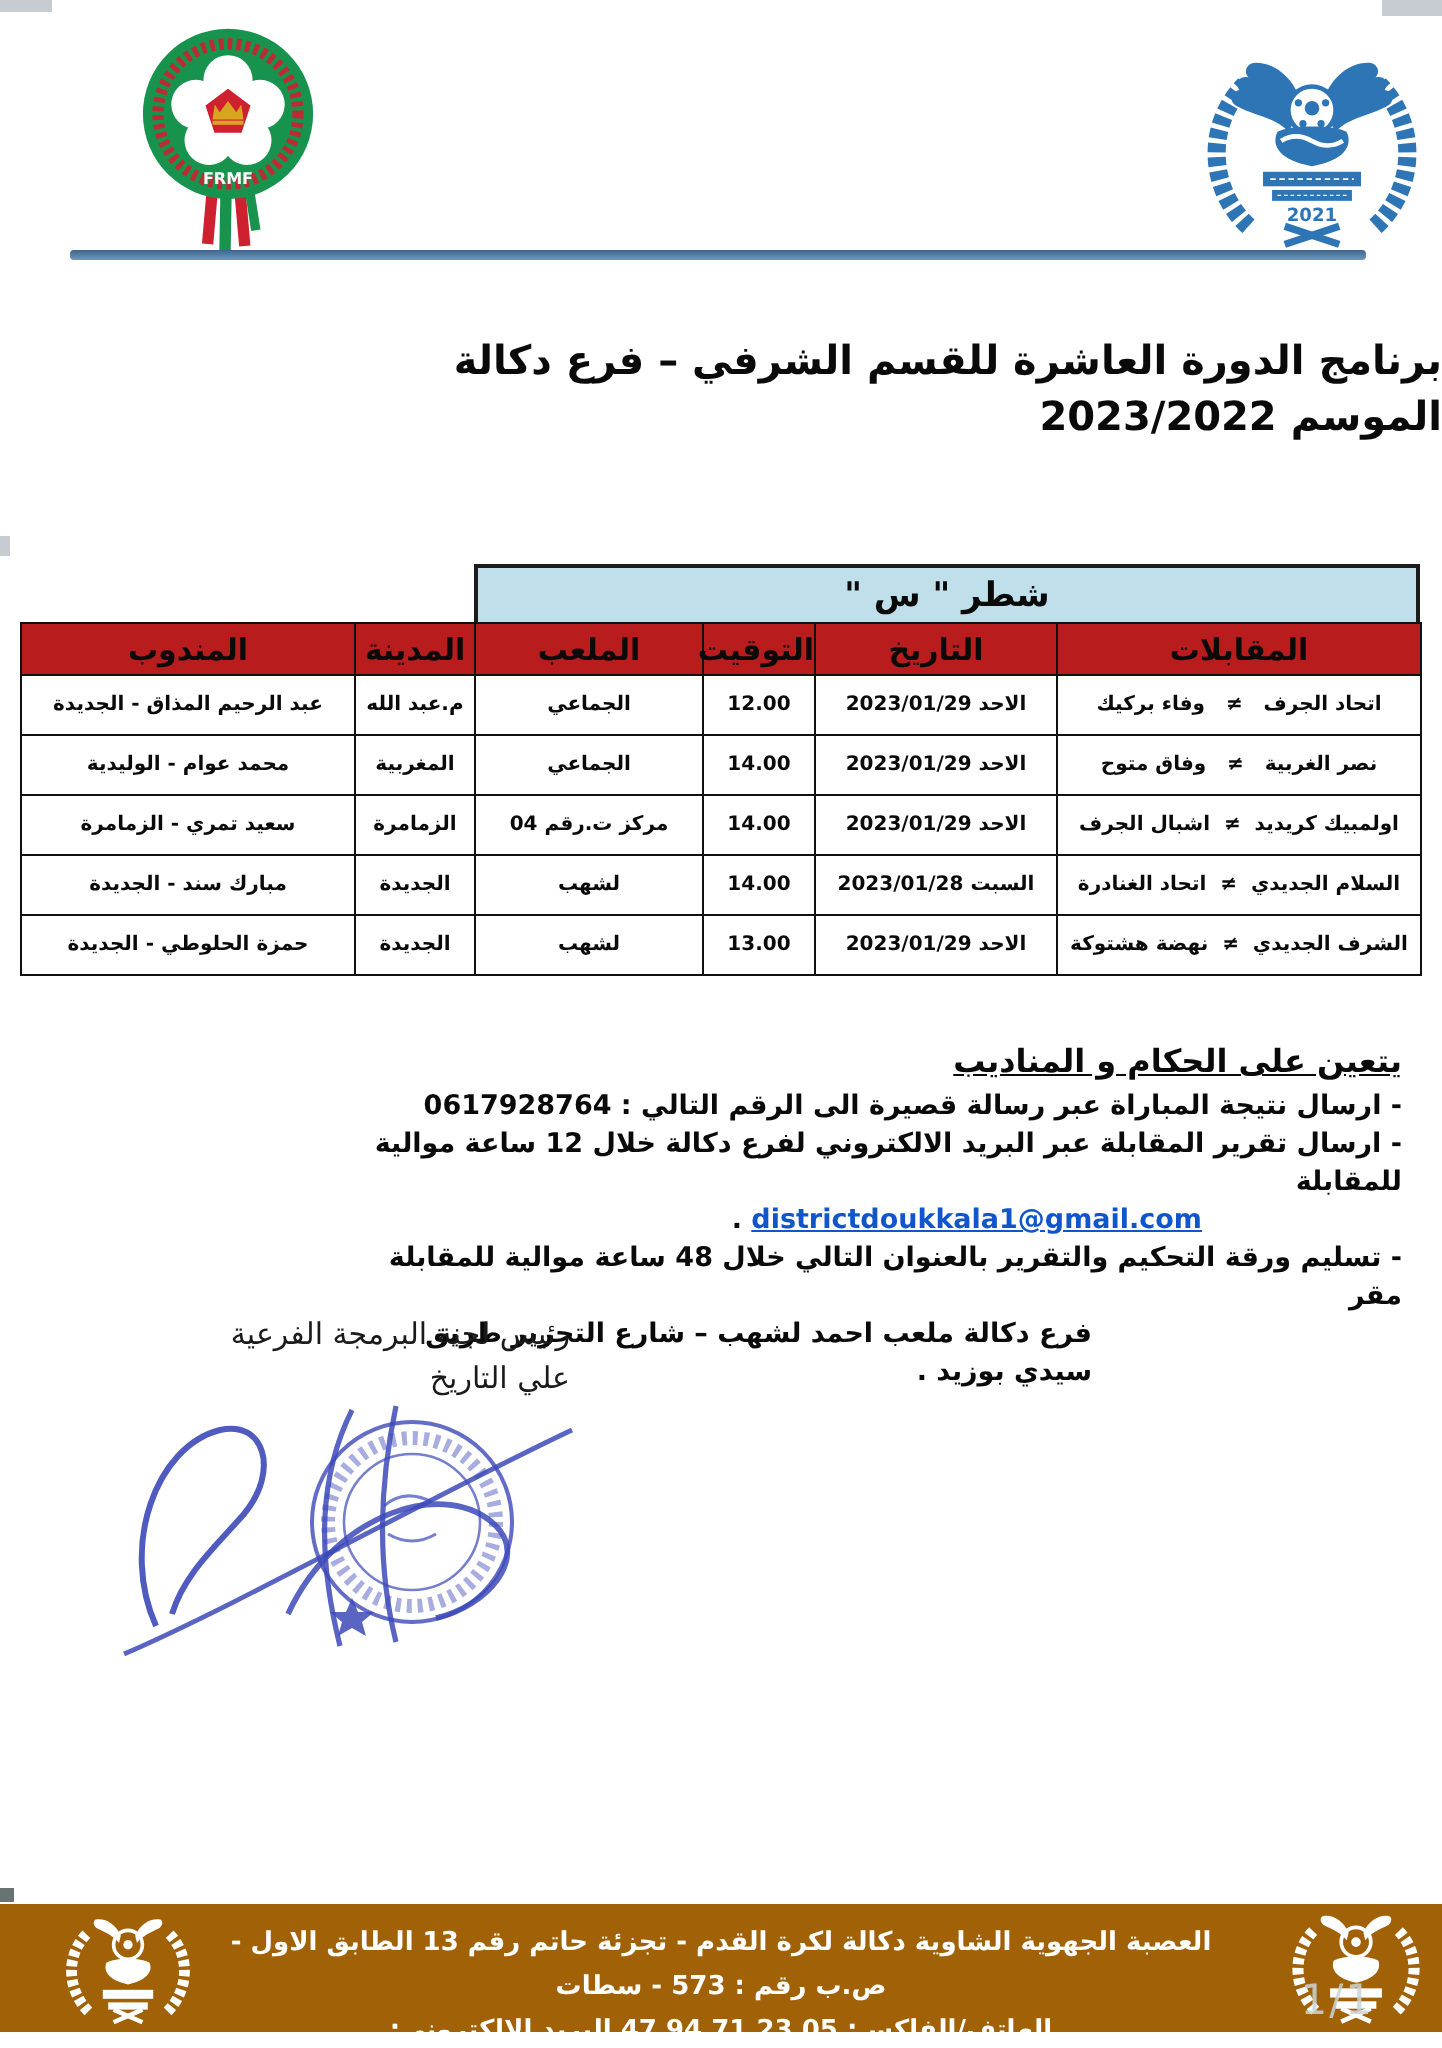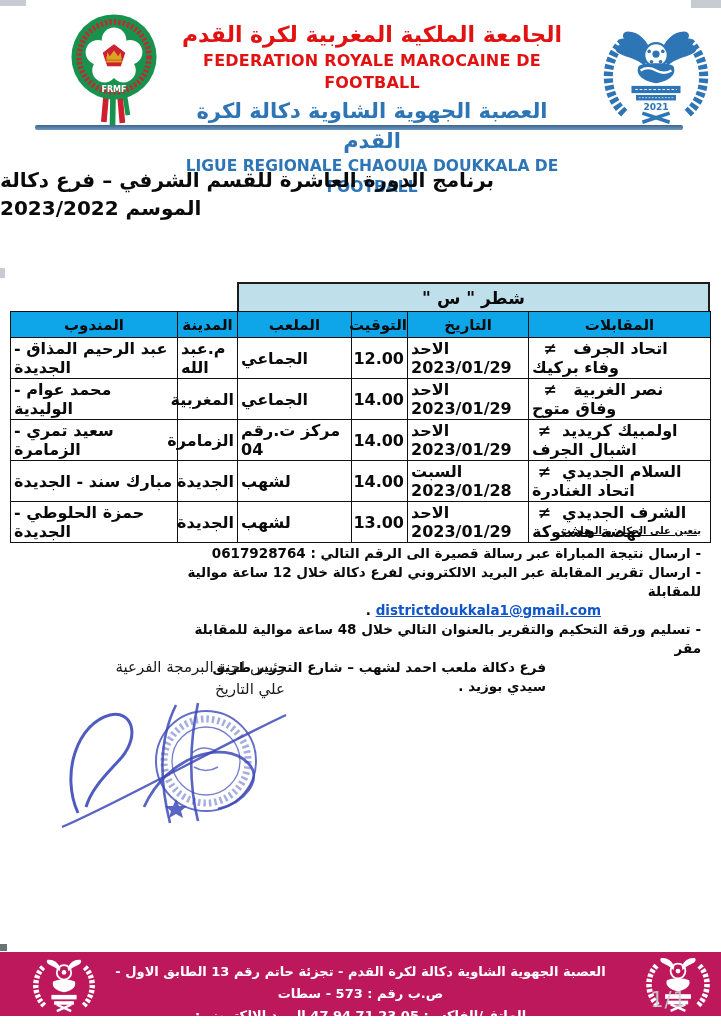--- a/index.html
+++ b/index.html
@@ -18,52 +18,52 @@
   .hdr-ar-red  { color:#e01212; font-weight:bold; font-size:22px; line-height:30px; direction:rtl; }
   .hdr-fr-red  { color:#e01212; font-weight:bold; font-size:16px; line-height:22px; letter-spacing:.2px; }
   .hdr-ar-blue { color:#2e75b6; font-weight:bold; font-size:21px; line-height:30px; direction:rtl; margin-top:2px; }
   .hdr-fr-blue { color:#2e75b6; font-weight:bold; font-size:15.5px; line-height:21px; }
   .hdr-rule { position:absolute; top:125px; left:35px; width:648px; height:5px;
     background:linear-gradient(#3f658f, #6f97c1); border-radius:2px; }
   .logo-left  { position:absolute; top:12px; left:62px;text-align:right; }
   .logo-right { position:absolute; top:24px; right:6px; }
 
   
-  .doc-title { position:absolute; top:166px; left:0; width:721px; text-align:left;
+  .doc-title { position:absolute; top:166px; left:0; width:721px; text-align:right;
     direction:rtl; font-weight:bold; font-size:20px; line-height:28px; color:#0a0a0a; }
 
   
   .section-cell { position:absolute; top:282px; left:237px; width:473px; height:31px;
     background:#bfe0ea; border:2px solid #1c1c1c; direction:rtl;
     display:flex; align-items:center; justify-content:center;
     font-weight:bold; font-size:17px; color:#0a0a0a; }
   table.fixtures { position:absolute; top:311px; left:10px; width:700px;
     border-collapse:collapse; direction:rtl; table-layout:fixed; }
   table.fixtures th, table.fixtures td { border:1.6px solid #111; color:#0a0a0a; }
-  table.fixtures th { background:#0ea5e9; height:26px; font-size:15px; font-weight:bold; text-align:center; }
-  table.fixtures td { height:30px; font-size:16px; font-weight:bold; text-align:left; padding:1px 3px; }
+  table.fixtures th { background:#b91c1c; height:26px; font-size:15px; font-weight:bold; text-align:center; }
+  table.fixtures td { height:30px; font-size:10px; font-weight:bold; text-align:center; padding:1px 3px; }
   td.c-match { text-align:right; padding-right:7px; }
   td.c-delegate { font-size:12.5px; }
 
   
   .instructions { position:absolute; top:521px; right:20px; width:530px;
     direction:rtl; text-align:right; font-weight:bold; font-size:13.5px;
     line-height:19px; color:#0a0a0a; }
-  .inst-title { text-decoration:underline; font-size:10px; margin-bottom:4px; }
+  .inst-title { text-decoration:underline; font-size:16px; margin-bottom:4px; }
   .inst-email-line { padding-left:0; padding-right:100px; }
   .email-link { color:#1155cc; text-decoration:underline; }
   .inst-item3b { padding-right:155px; }
 
   
   .sig-block { position:absolute; top:656px; left:55px; width:230px;
     text-align:right; direction:rtl; font-size:15px; line-height:22px; color:#1a1a1a; }
   .sig-stamp { position:absolute; top:695px; left:48px; }
 
   
-  .footer { position:absolute; top:952px; left:0; width:721px; height:64px; background:#be185d; }
+  .footer { position:absolute; top:952px; left:0; width:721px; height:64px; background:#a16207; }
   .footer-text { position:absolute; top:9px; left:105px; width:511px; direction:rtl;
     text-align:center; color:#ffffff; font-weight:bold; font-size:13px; line-height:22px; }
   .footer-logo-l { position:absolute; left:28px; top:5px; }
   .footer-logo-r { position:absolute; right:6px; top:2px; }
   .page-num { position:absolute; top:988px; right:34px; font-size:21px;
     color:#c9d4d8; opacity:.85; letter-spacing:1px;margin-left:36px; }
 </style>
 </head>
 <body>
 
@@ -92,26 +92,20 @@
         <circle cx="72" cy="42" r="13"></circle>
         <circle cx="55" cy="47" r="18"></circle>
       </g>
       <polygon points="55,33 67.5,42.5 62.5,57.5 47.5,57.5 42.5,42.5" fill="#cf2030" stroke="#ffffff" stroke-width="1"></polygon>
       <path d="M48,42 l2.6,4.2 4.4,-6 4.4,6 2.6,-4.2 1.2,8 h-16.4 z" fill="#d9a521"></path>
       <rect x="46.8" y="50.6" width="16.4" height="2.2" fill="#d9a521"></rect>
       <text x="55" y="84" fill="#ffffff" font-size="8.5" font-weight="bold" text-anchor="middle" font-family="DejaVu Sans, sans-serif">FRMF</text>
     </svg>
   </span>
 
-  <div class="hdr-center">
-    <div class="hdr-ar-red">الجامعة الملكية المغربية لكرة القدم</div>
-    <div class="hdr-fr-red">FEDERATION ROYALE MAROCAINE DE FOOTBALL</div>
-    <div class="hdr-ar-blue">العصبة الجهوية الشاوية دكالة لكرة القدم</div>
-    <div class="hdr-fr-blue">LIGUE REGIONALE CHAOUIA DOUKKALA DE FOOTBALL</div>
-  </div>
 
   <span class="logo-right">
     <svg width="118" height="102" viewBox="0 0 130 112">
       <g stroke="#2e75b6" fill="none">
         <path d="M30,98 C8,78 6,42 28,20" stroke-width="10" stroke-dasharray="5 2.6"></path>
         <path d="M100,98 C122,78 124,42 102,20" stroke-width="10" stroke-dasharray="5 2.6"></path>
       </g>
       <g fill="#2e75b6">
         <path d="M60,32 C56,18 46,8 34,8 C29,8 27,13 30,16 C25,15 22,19 25,23 C20,24 19,30 24,32 C33,37 45,38 52,46 Z"></path>
         <path d="M70,32 C74,18 84,8 96,8 C101,8 103,13 100,16 C105,15 108,19 105,23 C110,24 111,30 106,32 C97,37 85,38 78,46 Z"></path>

